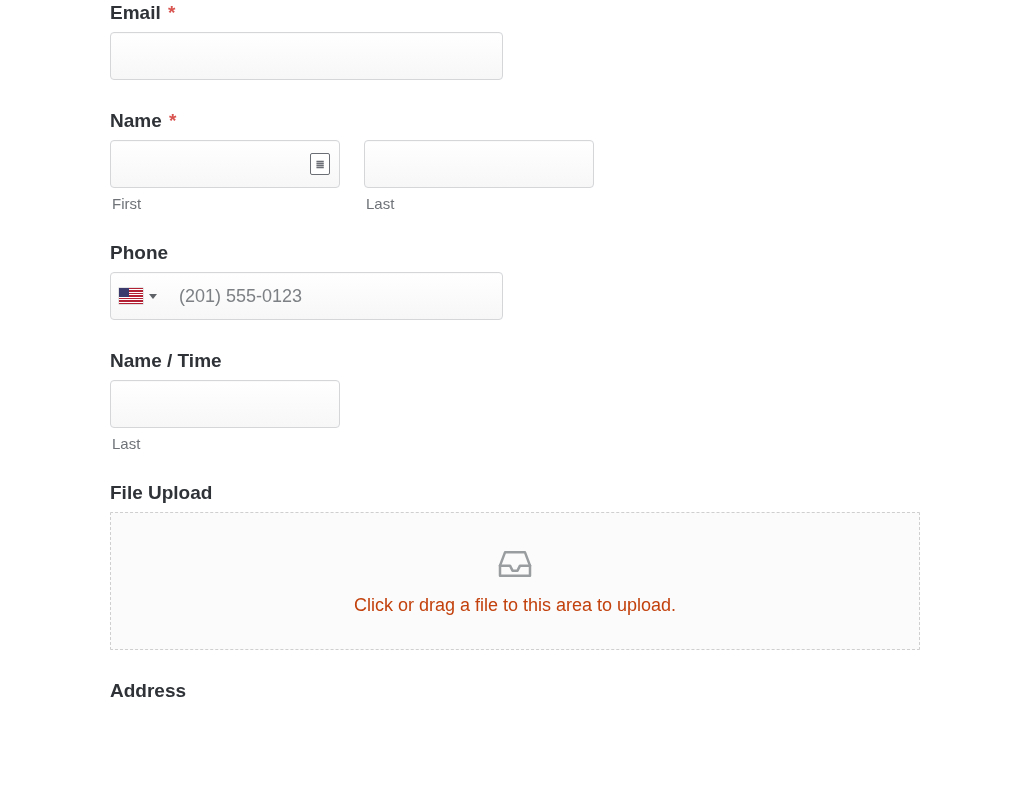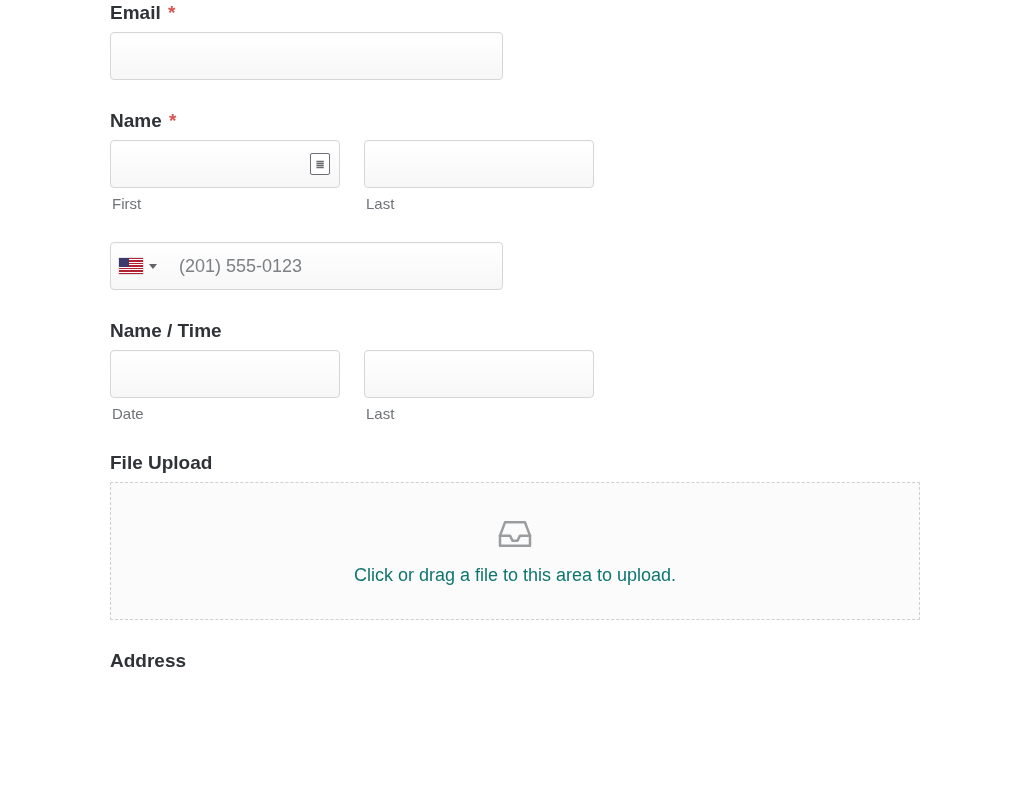--- a/index.html
+++ b/index.html
@@ -49,21 +49,21 @@
     border-top:5px solid #5f6368;
   }
   .phone-input{padding-left:68px;}
   .phone-input::placeholder{color:#7d8084;opacity:1;}
   .dropzone{
     border:1px dashed #cfcfcf;border-radius:1px;background:#fbfbfb;
     min-height:138px;display:flex;flex-direction:column;align-items:center;justify-content:center;
     box-sizing:border-box;padding:22px;cursor:pointer;
   }
   .dz-icon{color:#9a9d9f;margin-bottom:14px;}
-  .dz-text{font-size:18px;color:#0f766e;}
+  .dz-text{font-size:18px;color:#c2410c;}
   svg{display:block;}
 </style>
 </head>
 <body>
 
 <div class="form-wrap">
 
   <div class="group">
     <div class="field-label">
       <span>Email</span>
@@ -88,37 +88,34 @@
         <div class="sublabel">First</div>
       </div>
       <div class="col w230">
         <input type="text" class="input" style="">
         <div class="sublabel">Last</div>
       </div>
     </div>
   </div>
 
   <div class="group">
+    <div class="field-label">Phone</div>
     <div class="w484 phone-wrap">
       <div class="phone-flag-btn">
         <span class="phone-flag"></span>
         <span class="caret"></span>
       </div>
       <input type="tel" class="input phone-input" placeholder="(201) 555-0123" style="">
     </div>
   </div>
 
 
   <div class="group">
     <div class="field-label">Name / Time</div>
     <div class="row">
-      <div class="col w230">
-        <input type="text" class="input" style="">
-        <div class="sublabel">Date</div>
-      </div>
       <div class="col w230">
         <input type="text" class="input" style="">
         <div class="sublabel">Last</div>
       </div>
     </div>
   </div>
 
   <div class="group">
     <div class="field-label">File Upload</div>
     <div class="dropzone">

